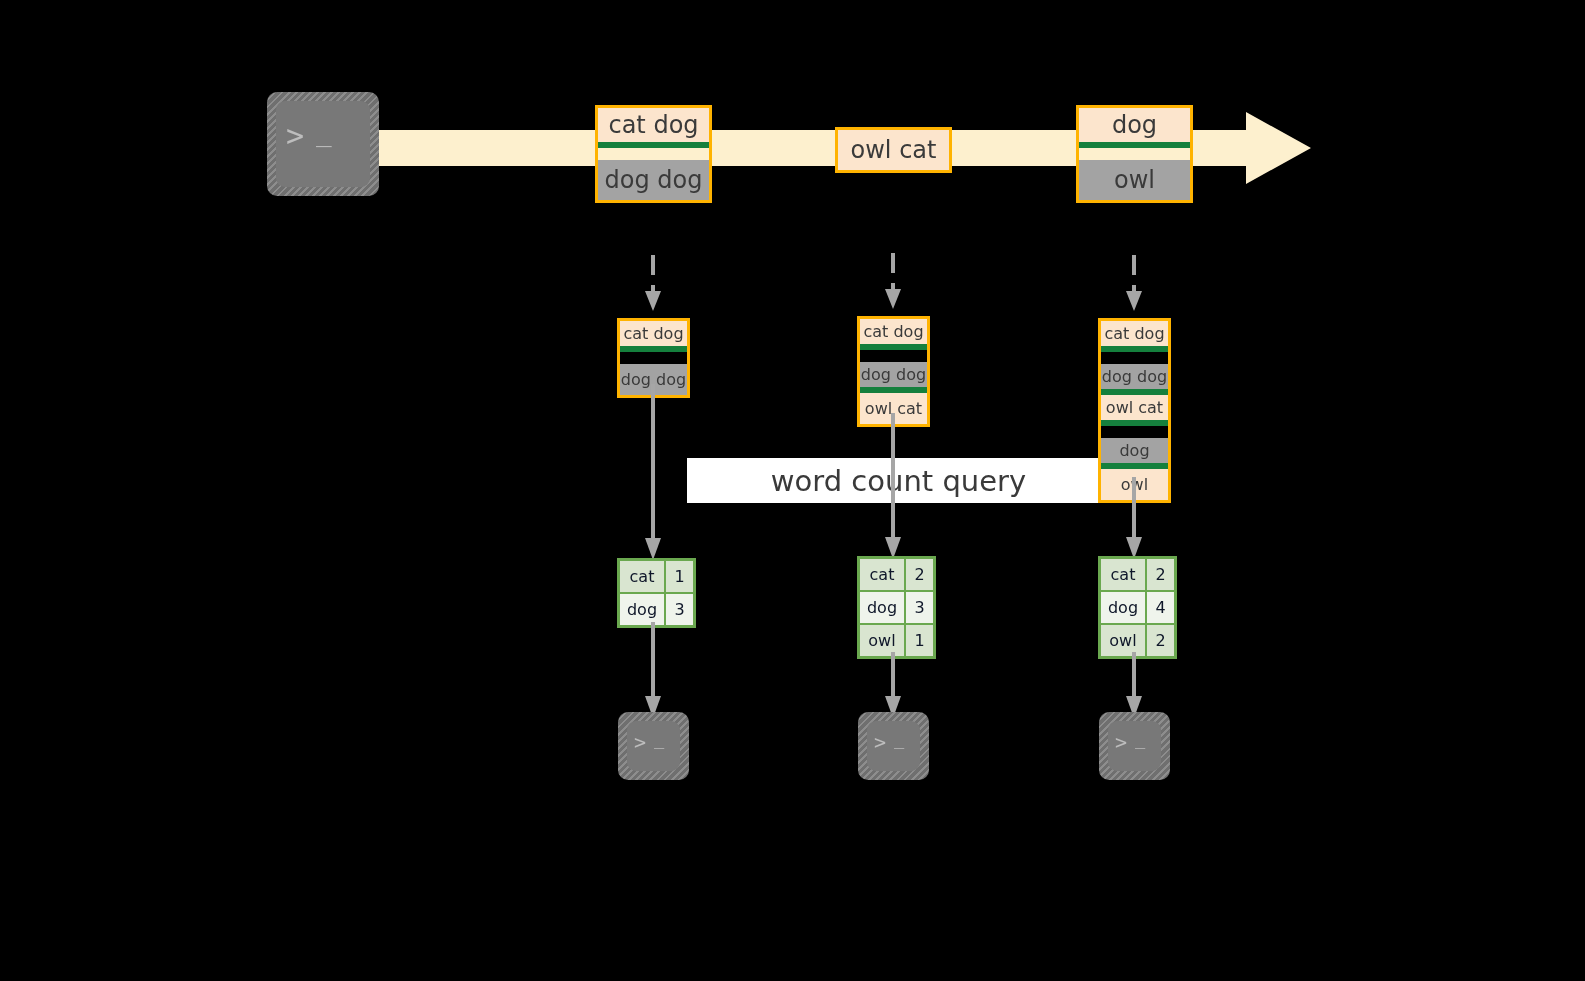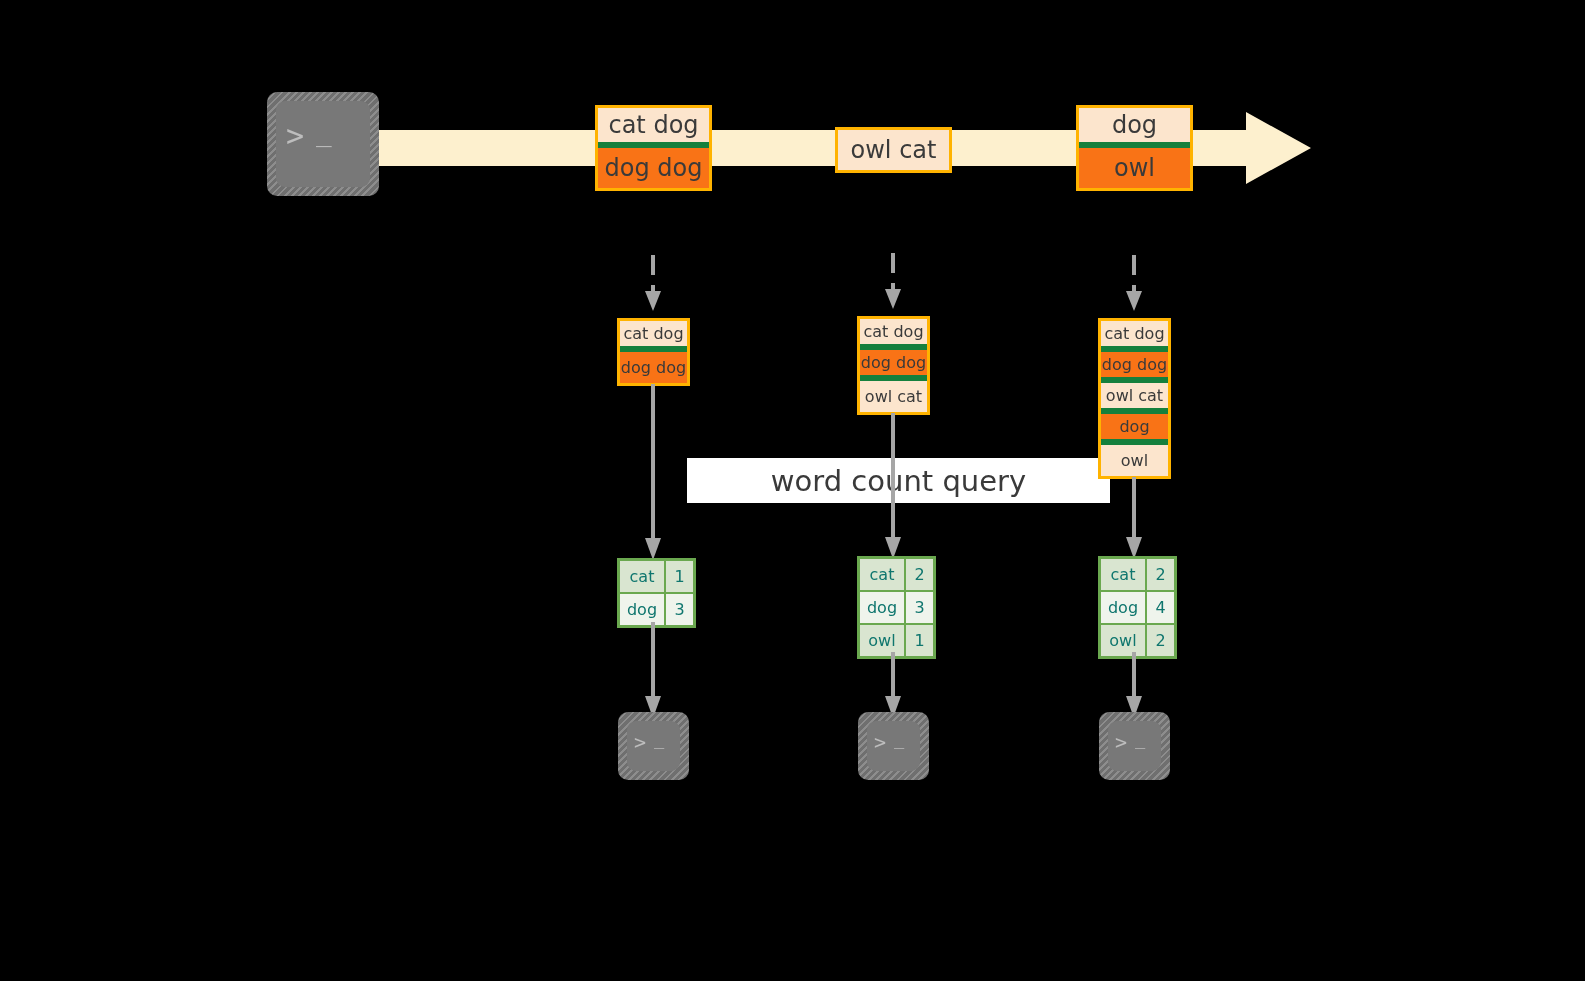--- a/index.html
+++ b/index.html
@@ -65,21 +65,21 @@
     box-sizing: border-box;
     display: flex;
     align-items: center;
     justify-content: center;
     color: #3a3a3a;
     border-bottom: 6px solid #15803d;
     white-space: nowrap;
   }
   .msg-row:last-child { border-bottom: none; }
   .msg-row.shade-a { background: #fce5cd; }
-  .msg-row.shade-b { background: #f97316; }
+  .msg-row.shade-b { background: #a3a3a3; margin-top: 12px; }
 
   .stream-msg {
     font-size: 24px;
   }
   .stream-msg .msg-row { height: 40px; }
 
   .state-msg {
     font-size: 16px;
   }
   .state-msg .msg-row { height: 31px; }
@@ -97,21 +97,21 @@
     display: flex;
     height: 31px;
     border-bottom: 2px solid #6aa84f;
   }
   .kv-row:last-child { border-bottom: none; }
   .kv-key, .kv-val {
     box-sizing: border-box;
     display: flex;
     align-items: center;
     justify-content: center;
-    color: #0f766e;
+    color: #0f172a;
   }
   .kv-key {
     width: 46px;
     border-right: 2px solid #6aa84f;
   }
   .kv-val {
     width: 27px;
   }
   .kv-row.shade-a .kv-key,
   .kv-row.shade-a .kv-val { background: #d9e5d0; }

